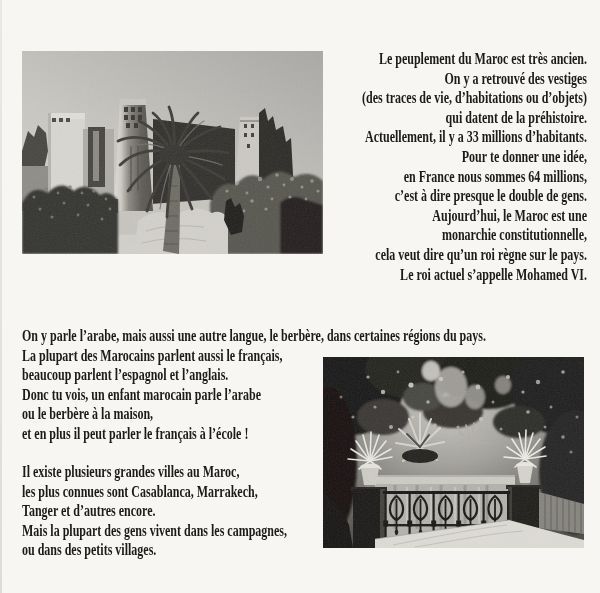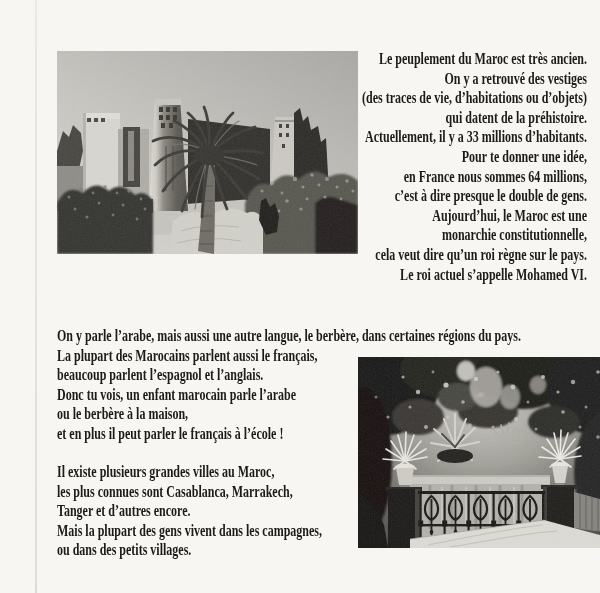--- a/index.html
+++ b/index.html
@@ -1,21 +1,21 @@
 <!DOCTYPE html>
 <html><head>
 <meta charset="utf-8">
 <style>
   html,body{margin:0;padding:0;}
   body{
     width:600px;height:593px;position:relative;overflow:hidden;
     background:#f7f6f3;
     font-family:"Liberation Serif", serif;
   }
-  .page{position:absolute;inset:0;margin-left:35px;}
+  .page{position:absolute;inset:0;}
   .scan-edge{position:absolute;left:0;top:0;width:2px;height:593px;
     background:linear-gradient(180deg,#eae8e5,#dedcd8);}
   figure.photo{position:absolute;margin:0;padding:0;line-height:0;}
   .photo svg{display:block;}
   .photo-kasbah{left:22px;top:51px;width:301px;height:203px;}
   .photo-garden{left:323px;top:357px;width:261px;height:191px;}
   .para{
     position:absolute;
     font-weight:bold;font-size:16px;line-height:19.6px;
     color:#1c1b18;white-space:nowrap;letter-spacing:0;

